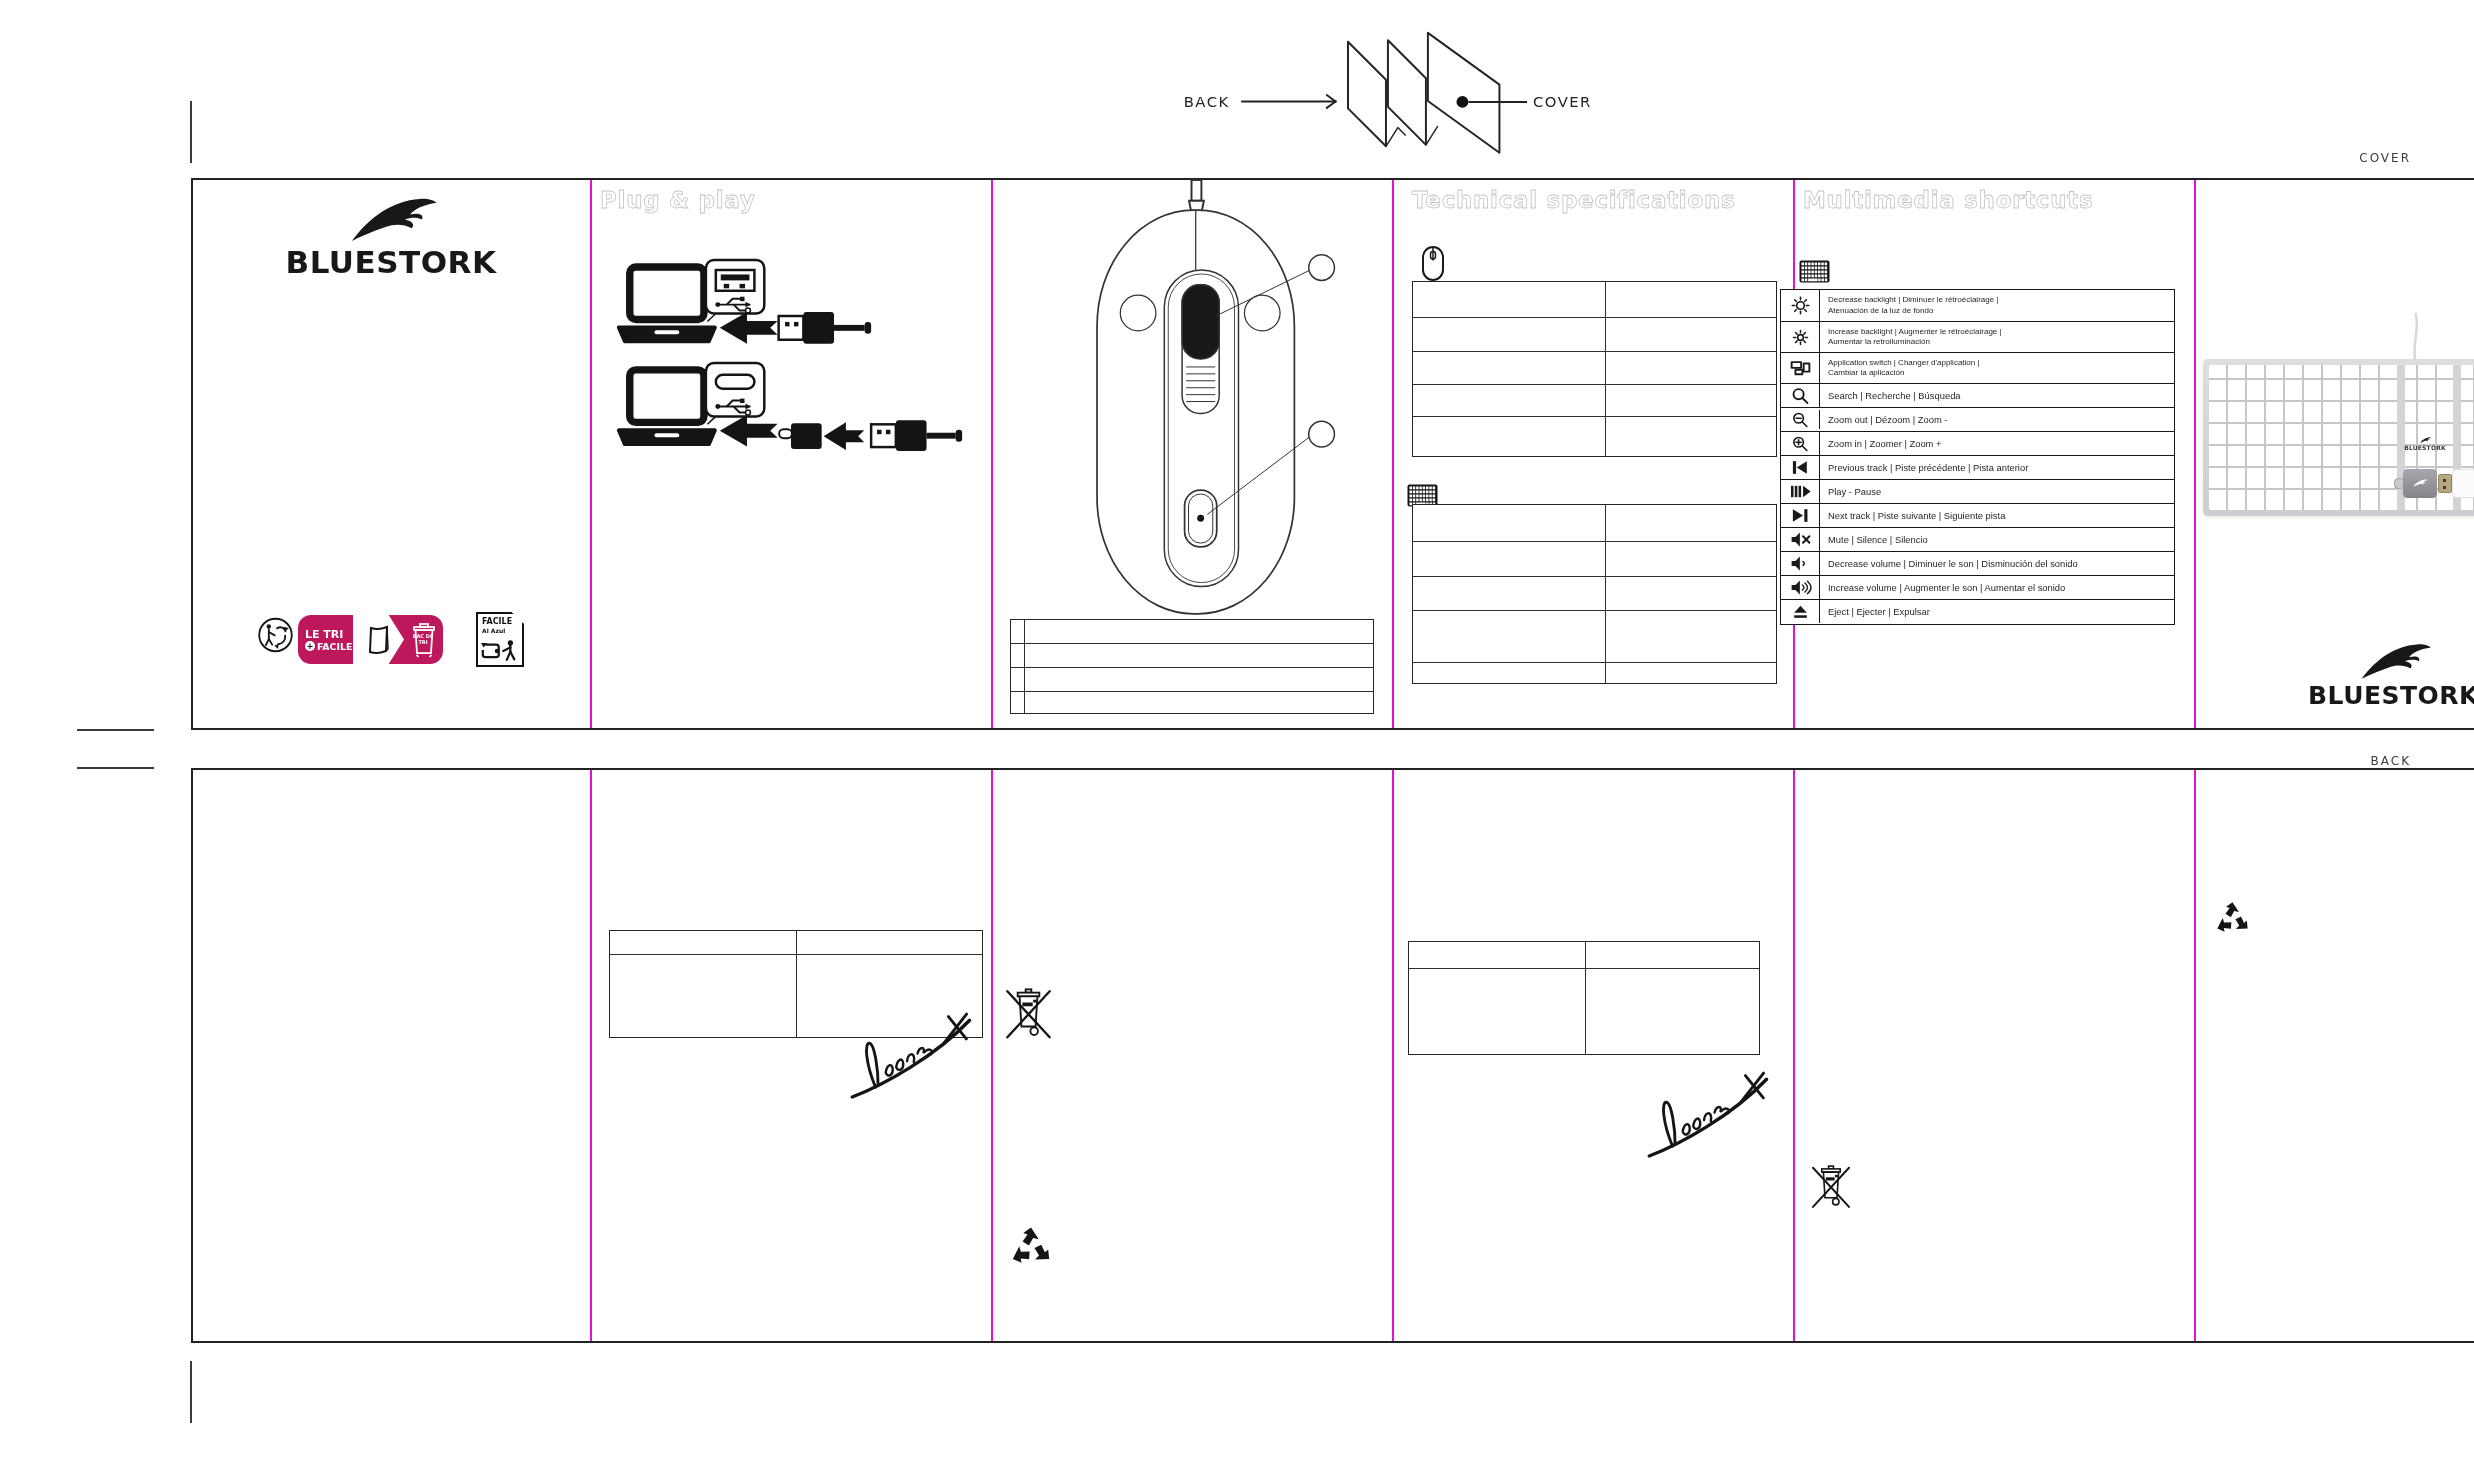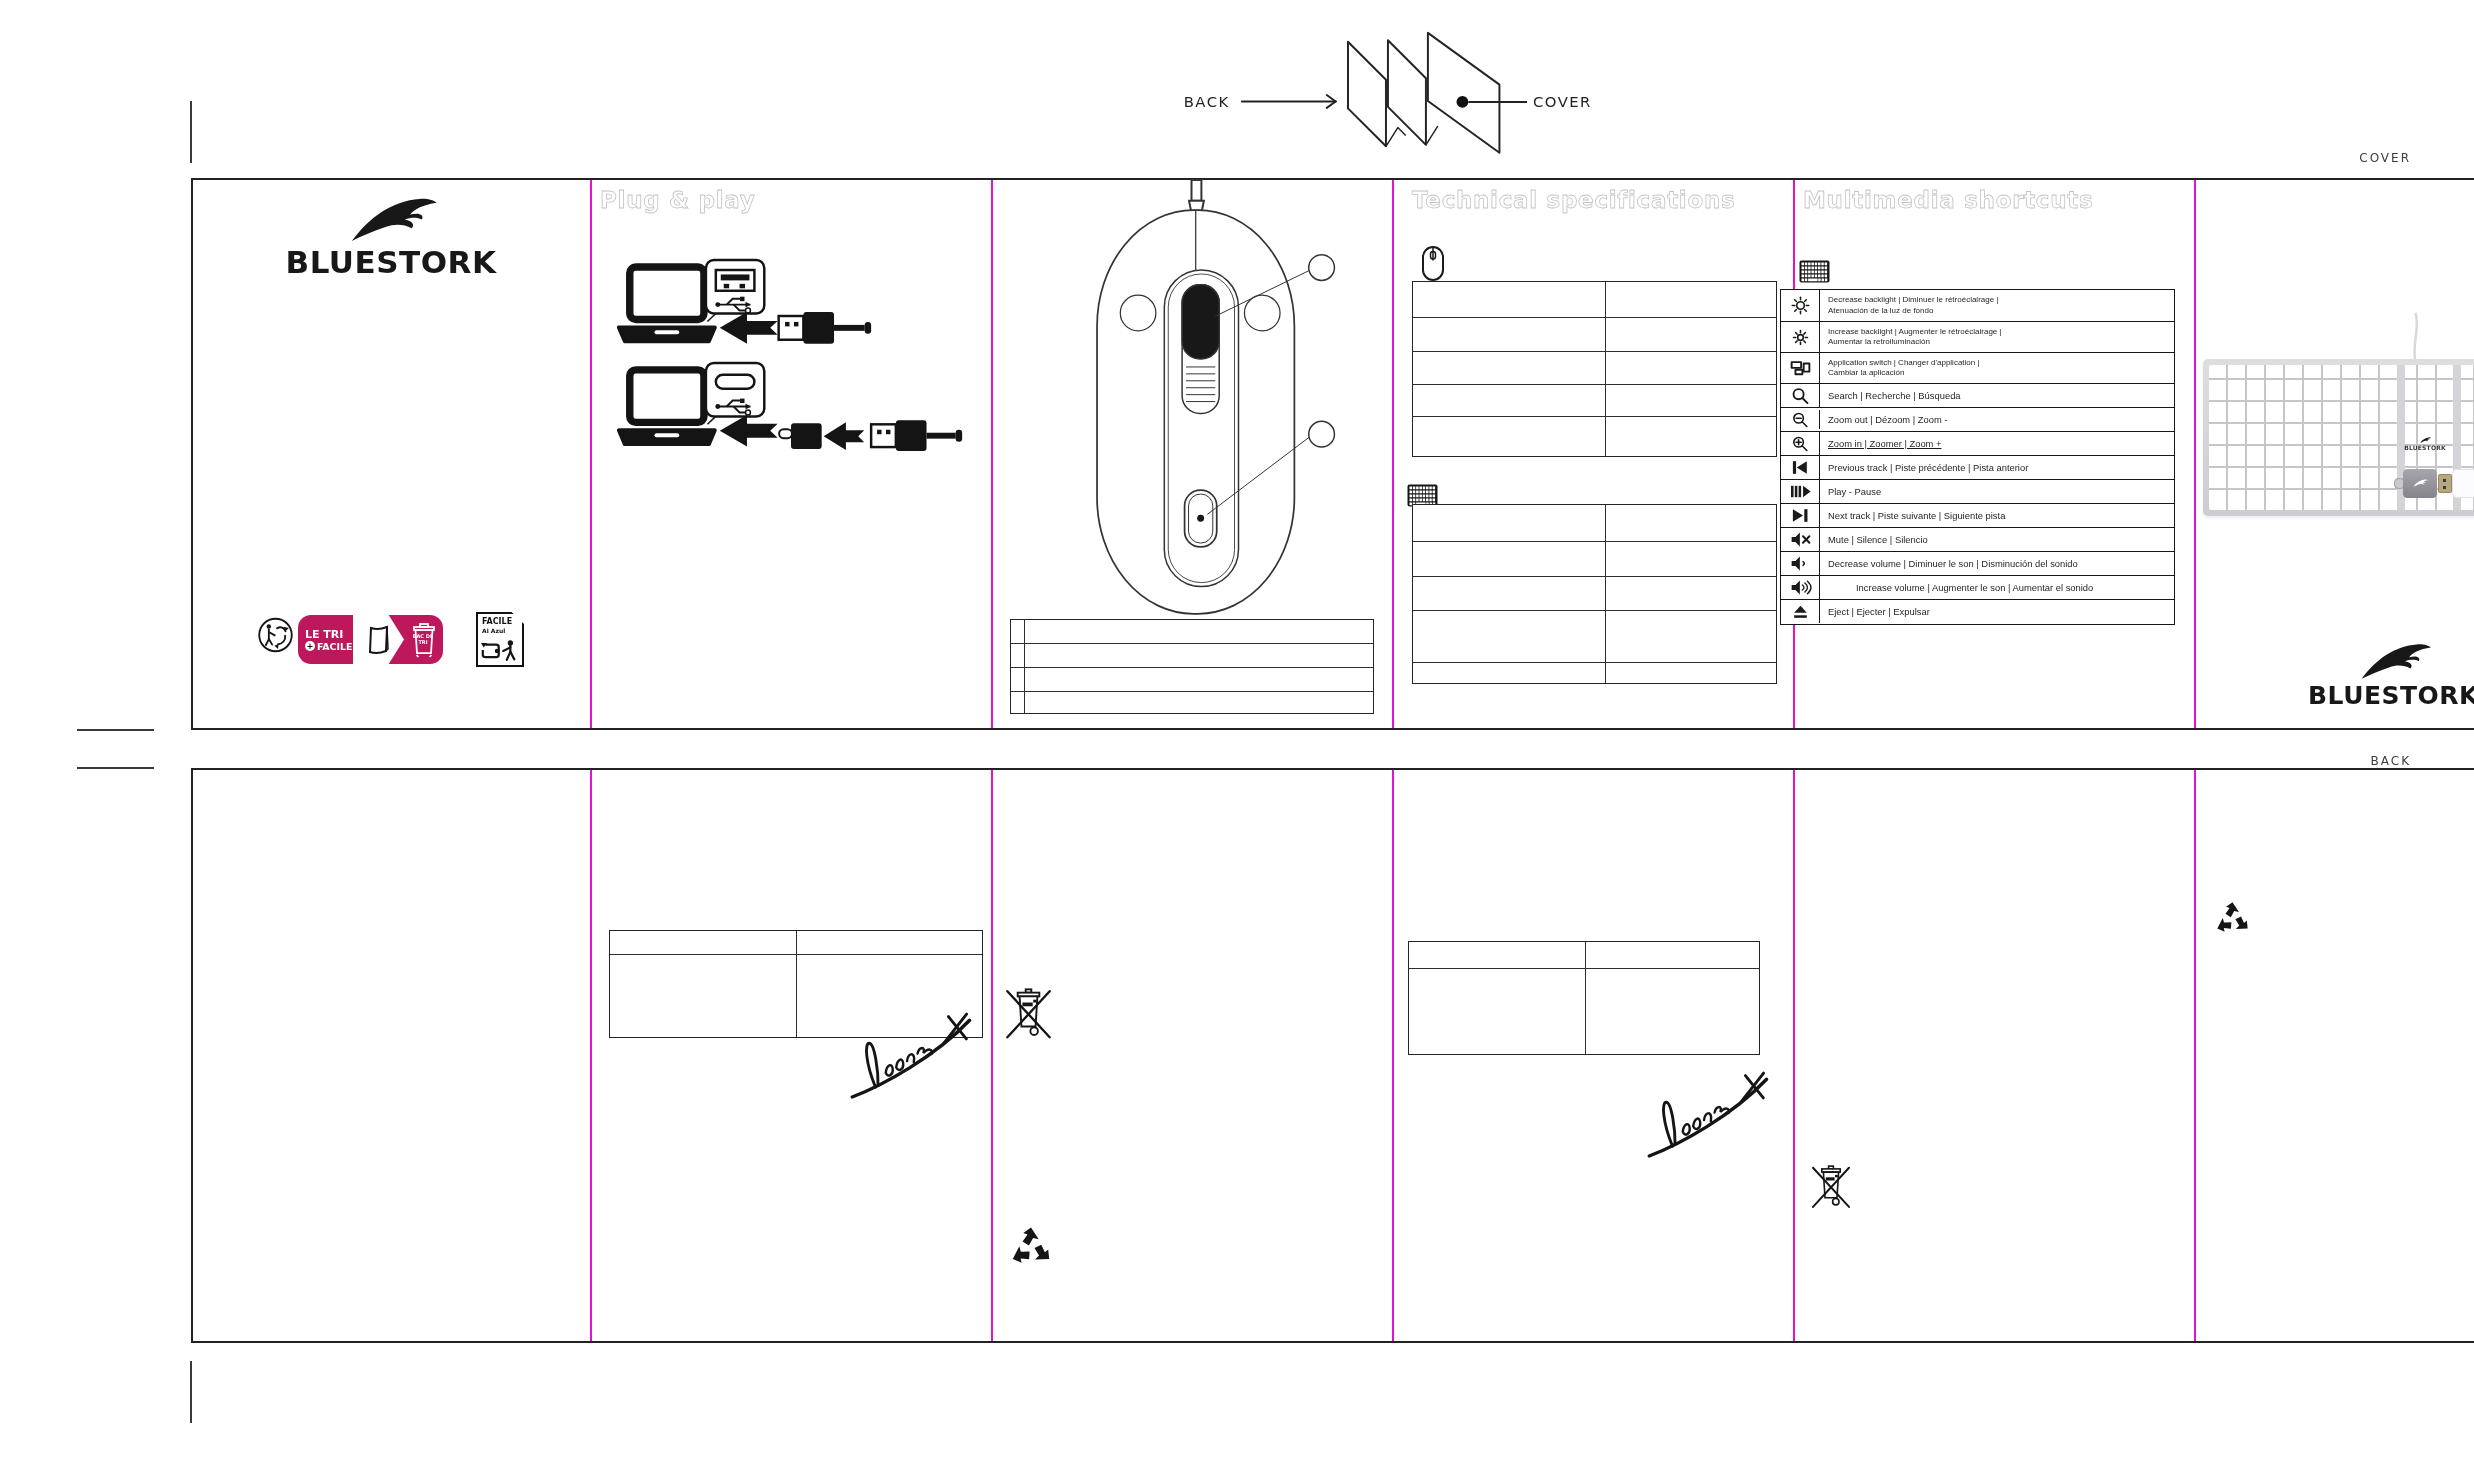--- a/index.html
+++ b/index.html
@@ -463,21 +463,21 @@
           <svg viewBox="0 0 34 30">
             <circle cx="14" cy="13" r="7.5" stroke="#1a1a1a" fill="none" stroke-linecap="round" stroke-linejoin="round" stroke-width="2.6"></circle>
             <line x1="10" y1="13" x2="18" y2="13" stroke="#1a1a1a" fill="none" stroke-linecap="round" stroke-linejoin="round" stroke-width="2.6"></line>
             <line x1="19.5" y1="18.5" x2="27" y2="26" stroke="#1a1a1a" fill="none" stroke-linecap="round" stroke-linejoin="round" stroke-width="2.6"></line>
           </svg>
         </div>
         <div class="sc-tx single">
           <div>Zoom out | Dézoom | Zoom -</div>
         </div>
       </div>
-      <div class="sc-row" style="height: 24px; text-decoration: underline;">
+      <div class="sc-row" style="height: 24px;">
         <div class="sc-ic">
           <svg viewBox="0 0 34 30">
             <circle cx="14" cy="13" r="7.5" stroke="#1a1a1a" fill="none" stroke-linecap="round" stroke-linejoin="round" stroke-width="2.6"></circle>
             <line x1="10" y1="13" x2="18" y2="13" stroke="#1a1a1a" fill="none" stroke-linecap="round" stroke-linejoin="round" stroke-width="2.6"></line>
             <line x1="14" y1="9" x2="14" y2="17" stroke="#1a1a1a" fill="none" stroke-linecap="round" stroke-linejoin="round" stroke-width="2.6"></line>
             <line x1="19.5" y1="18.5" x2="27" y2="26" stroke="#1a1a1a" fill="none" stroke-linecap="round" stroke-linejoin="round" stroke-width="2.6"></line>
           </svg>
         </div>
         <div class="sc-tx single">
           <div>Zoom in | Zoomer | Zoom +</div>
@@ -534,21 +534,21 @@
         <div class="sc-ic">
           <svg viewBox="0 0 34 30">
             <polygon points="3,11 9,11 16,4 16,26 9,19 3,19" fill="#1a1a1a"></polygon>
             <path d="M21,12 q4,3 0,6" stroke="#1a1a1a" fill="none" stroke-linecap="round" stroke-linejoin="round" stroke-width="2.4"></path>
           </svg>
         </div>
         <div class="sc-tx single">
           <div>Decrease volume | Diminuer le son | Disminución del sonido</div>
         </div>
       </div>
-      <div class="sc-row" style="height: 24px; gap: 28px;">
+      <div class="sc-row" style="height: 24px;">
         <div class="sc-ic">
           <svg viewBox="0 0 34 30">
             <polygon points="3,11 9,11 16,4 16,26 9,19 3,19" fill="#1a1a1a"></polygon>
             <path d="M20,11 q5,4 0,8" stroke="#1a1a1a" fill="none" stroke-linecap="round" stroke-linejoin="round" stroke-width="2.2"></path>
             <path d="M24,8 q8,7 0,14" stroke="#1a1a1a" fill="none" stroke-linecap="round" stroke-linejoin="round" stroke-width="2.2"></path>
             <path d="M28,5 q11,10 0,20" stroke="#1a1a1a" fill="none" stroke-linecap="round" stroke-linejoin="round" stroke-width="2.2"></path>
           </svg>
         </div>
         <div class="sc-tx single">
           <div>Increase volume | Augmenter le son | Aumentar el sonido</div>

